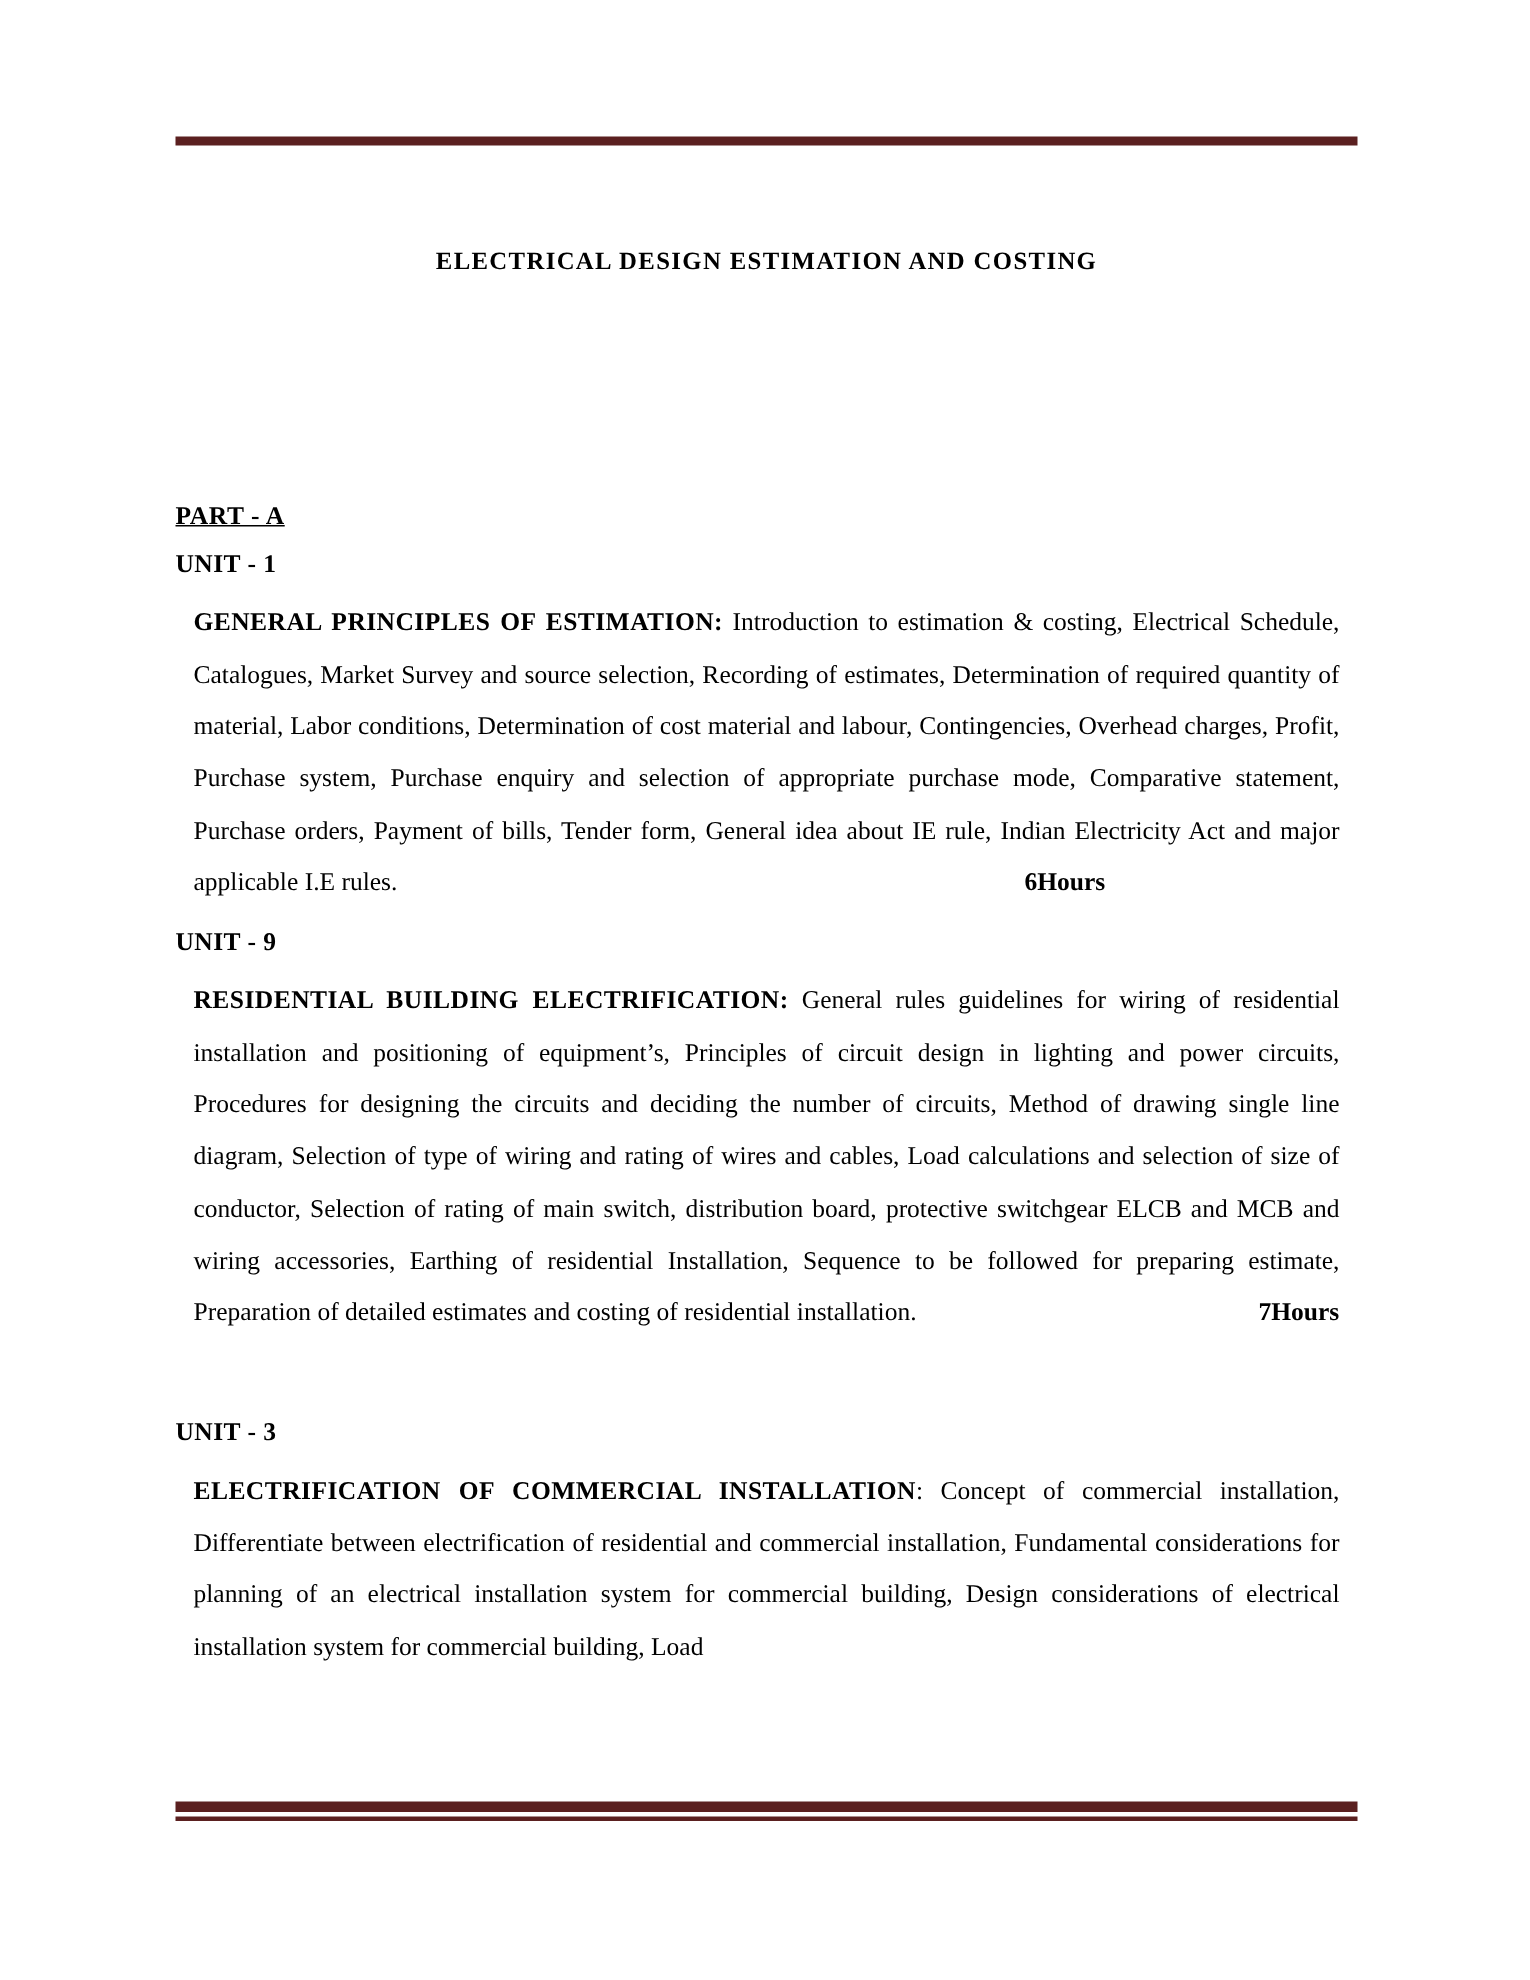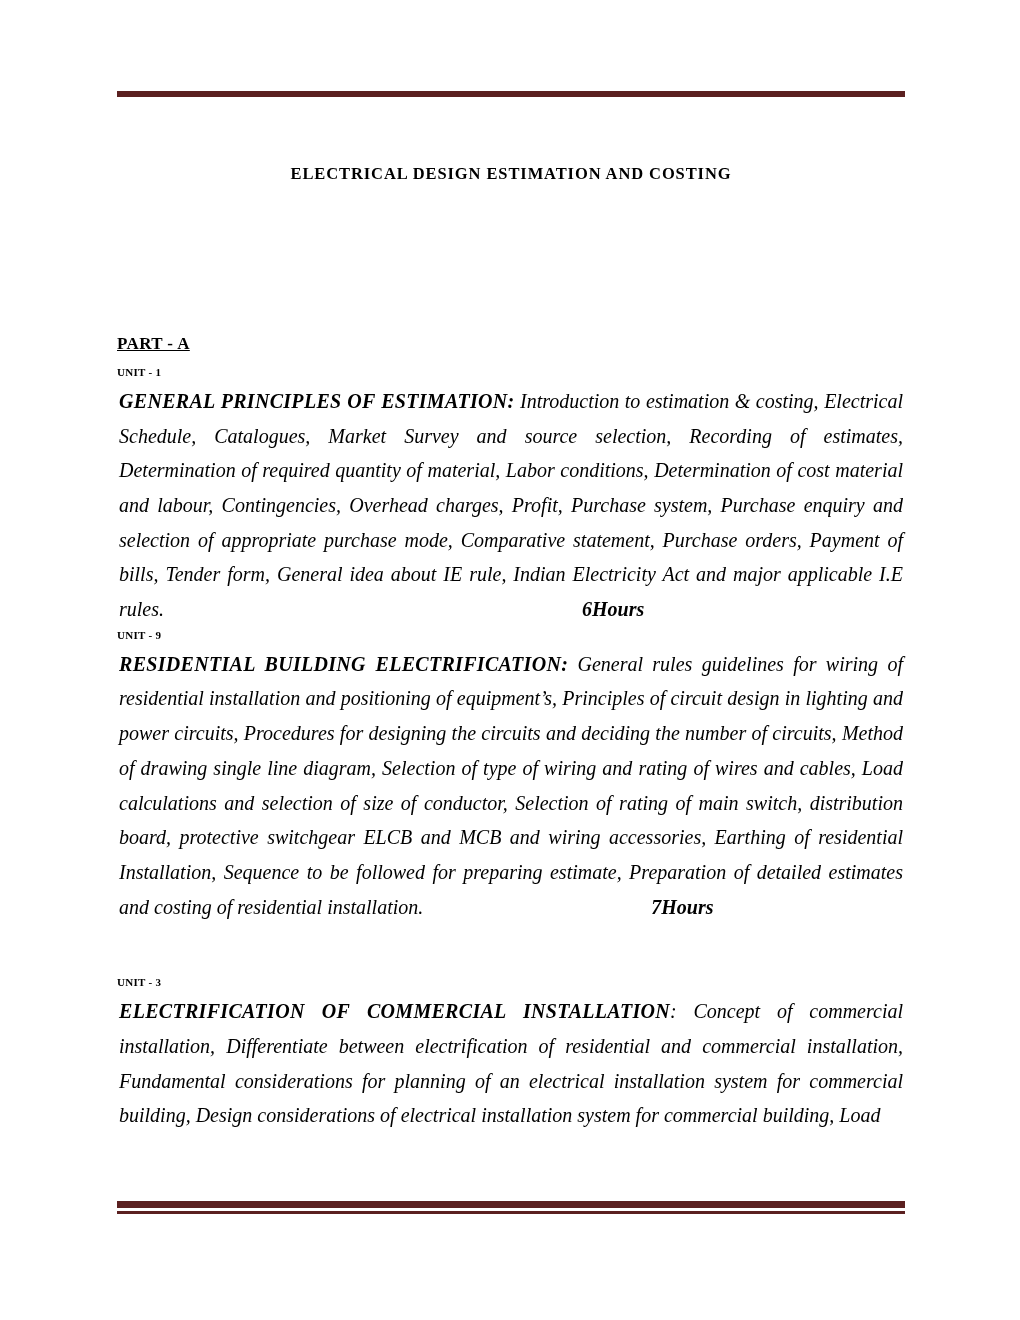--- a/index.html
+++ b/index.html
@@ -75,36 +75,35 @@
     text-align: left;
     font-weight: bold;
     font-size: 17px;
     text-decoration: underline;
     margin: 0 0 12px 0;
     letter-spacing: 0.4px;
   }
 
   .unit-label {
     font-weight: bold;
-    font-size: 11px;
+    font-size: 17px;
     margin: 0 0 6px 0;
     letter-spacing: 0.3px;
   }
 
   .unit-label.spaced-before {
     margin-top: 52px;
   }
 
   .body-para {
-    font-size: 20px;
+    font-size: 17px;
     text-align: justify;
     line-height: 34.7px;
-    margin: 2px;
+    margin: 12px;
     text-justify: inter-word;
-    font-style: italic;
   }
 
   .body-para .topic {
     font-weight: bold;
     letter-spacing: 0.3px;
   }
 
   .hours {
     font-weight: bold;
     white-space: nowrap;

